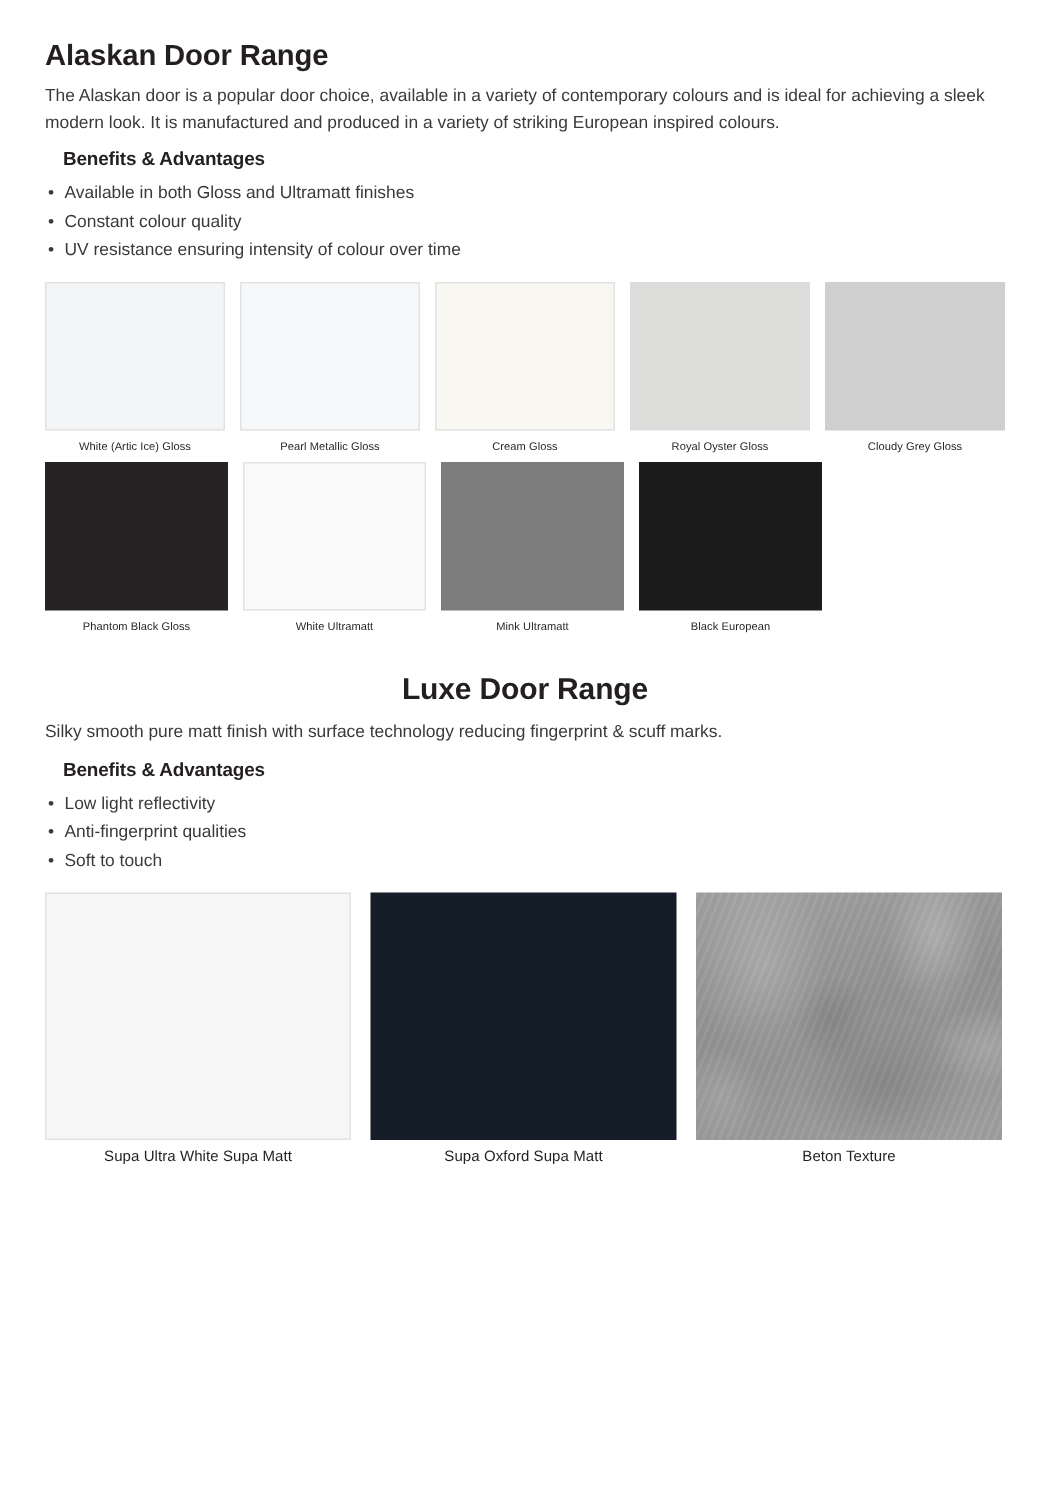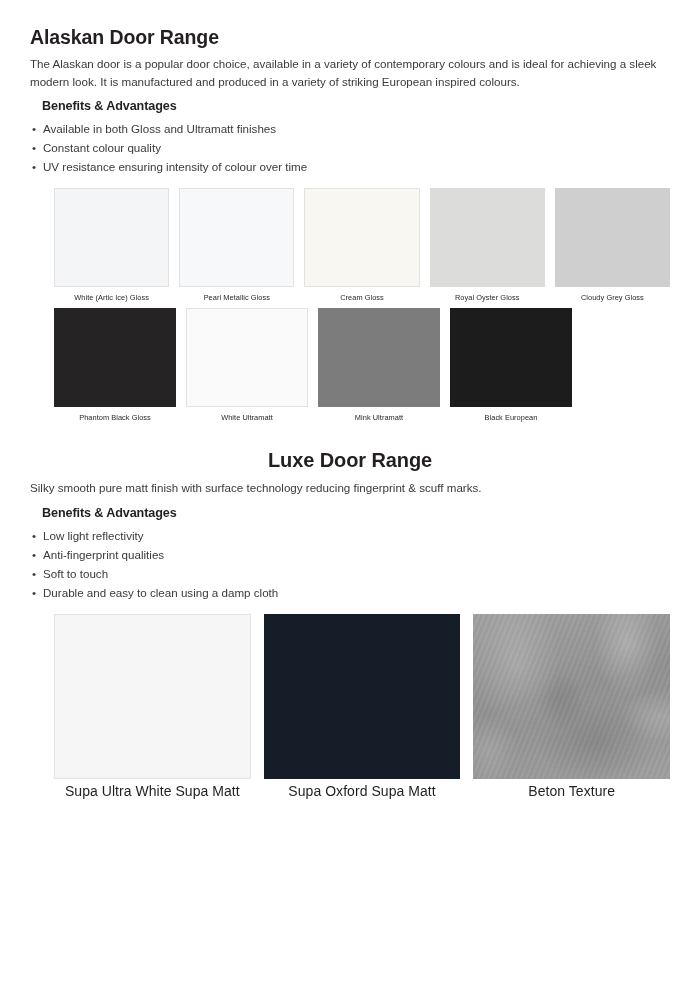--- a/index.html
+++ b/index.html
@@ -76,21 +76,20 @@
     top: 0;
     color: #3a3a3a;
     font-size: 11.6px;
   }
 
   
   .swatch-row {
     display: flex;
     gap: 10px;
     margin-top: 5px;
-    margin-left: 24px;
   }
   .swatch-row.luxe { gap: 13px; }
 
   .swatch-cell {
     width: 122px;
     display: flex;
     flex-direction: column;
     align-items: stretch;
   }
   .swatch-row.luxe .swatch-cell {
@@ -111,21 +110,21 @@
 
   .swatch-label {
     margin-top: 6px;
     font-size: 7.4px;
     line-height: 10px;
     text-align: center;
     color: #231f20;
     letter-spacing: 0.05px;
   }
   .swatch-row.luxe .swatch-label {
-    font-size: 14px;
+    font-size: 10px;
     margin-top: 7px;
   }
 
   
   .beton {
     background-color: #9a9a9a;
     background-image:
       radial-gradient(ellipse 70px 110px at 22% 30%, rgba(255,255,255,0.17), rgba(255,255,255,0) 62%),
       radial-gradient(ellipse 55px 90px at 78% 18%, rgba(255,255,255,0.22), rgba(255,255,255,0) 60%),
       radial-gradient(ellipse 90px 70px at 62% 78%, rgba(0,0,0,0.10), rgba(0,0,0,0) 65%),
@@ -203,21 +202,20 @@
     <h1 class="section-title luxe">Luxe Door Range</h1>
 
     <p class="intro">Silky smooth pure matt finish with surface technology reducing fingerprint &amp; scuff marks.</p>
 
     <h2 class="sub-title">Benefits &amp; Advantages</h2>
 
     <ul class="bullets">
       <li>Low light reflectivity</li>
       <li>Anti-fingerprint qualities</li>
       <li>Soft to touch</li>
-      <li>Durable and easy to clean using a damp cloth</li>
     </ul>
 
     <div class="swatch-row luxe">
       <div class="swatch-cell">
         <div class="swatch-chip bordered" style="background: rgb(246, 246, 246);"></div>
         <div class="swatch-label">Supa Ultra White Supa Matt</div>
       </div>
       <div class="swatch-cell">
         <div class="swatch-chip" style="background: rgb(21, 29, 40);"></div>
         <div class="swatch-label">Supa Oxford Supa Matt</div>

